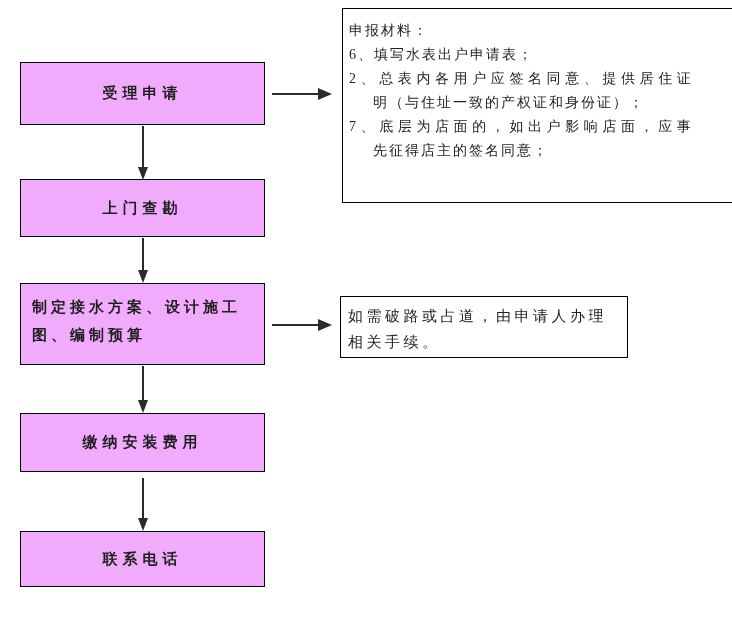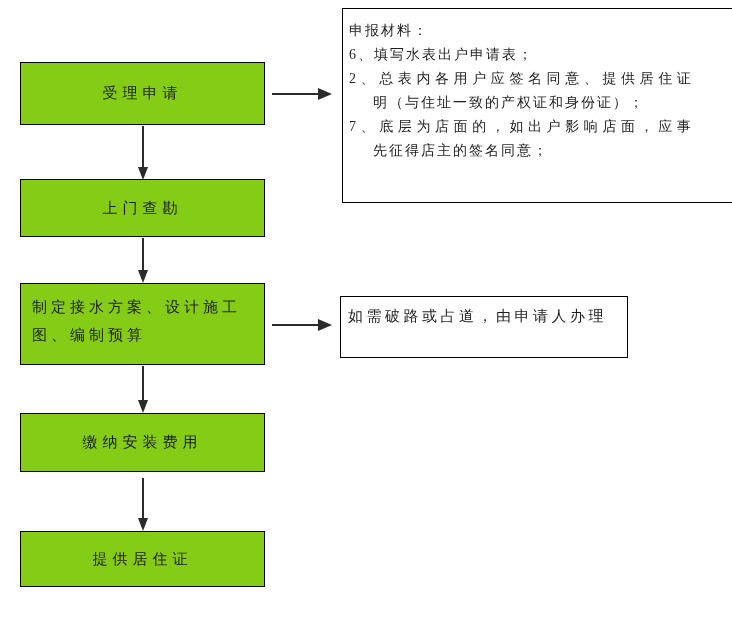--- a/index.html
+++ b/index.html
@@ -13,21 +13,22 @@
     height: 624px;
     background: #ffffff;
     font-family: "Liberation Serif", "DejaVu Serif", serif;
     color: #1f1f1f;
     overflow: hidden;
   }
   .box {
     position: absolute;
     box-sizing: border-box;
     border: 1.5px solid #000000;
-    background: #84cc16;
+    background: #f0abfc;
+    font-weight: bold;
   }
   .step {
     left: 20px;
     width: 245px;
     display: flex;
     align-items: center;
     justify-content: center;
   }
   .step-label {
     font-size: 15px;
@@ -132,34 +133,35 @@
   <div class="box step step-plan" style="top:283px;height:82px;">
     <div class="plan-line">制定接水方案、设计施工</div>
     <div class="plan-line">图、编制预算</div>
   </div>
 
   <div class="box step" style="top:413px;height:59px;">
     <span class="step-label">缴纳安装费用</span>
   </div>
 
   <div class="box step" style="top:531px;height:56px;">
-    <span class="step-label">提供居住证</span>
+    <span class="step-label">联系电话</span>
   </div>
 
   <div class="note-box materials">
     <div class="nline">申报材料：</div>
     <div class="nline">6、填写水表出户申请表；</div>
     <div class="nline stretch">2、总表内各用户应签名同意、提供居住证</div>
     <div class="nline indent">明（与住址一致的产权证和身份证）；</div>
     <div class="nline stretch">7、底层为店面的，如出户影响店面，应事</div>
     <div class="nline indent">先征得店主的签名同意；</div>
   </div>
 
   <div class="note-box road">
     <div class="nline">如需破路或占道，由申请人办理</div>
+    <div class="nline">相关手续。</div>
   </div>
 
   <div class="varrow" style="left:142px;top:126px;height:41px;"></div>
   <div class="varrow" style="left:142px;top:238px;height:32px;"></div>
   <div class="varrow" style="left:142px;top:366px;height:34px;"></div>
   <div class="varrow" style="left:142px;top:478px;height:40px;"></div>
 
   <div class="harrow" style="left:272px;top:93px;width:46px;"></div>
   <div class="harrow" style="left:272px;top:324px;width:46px;"></div>
 

